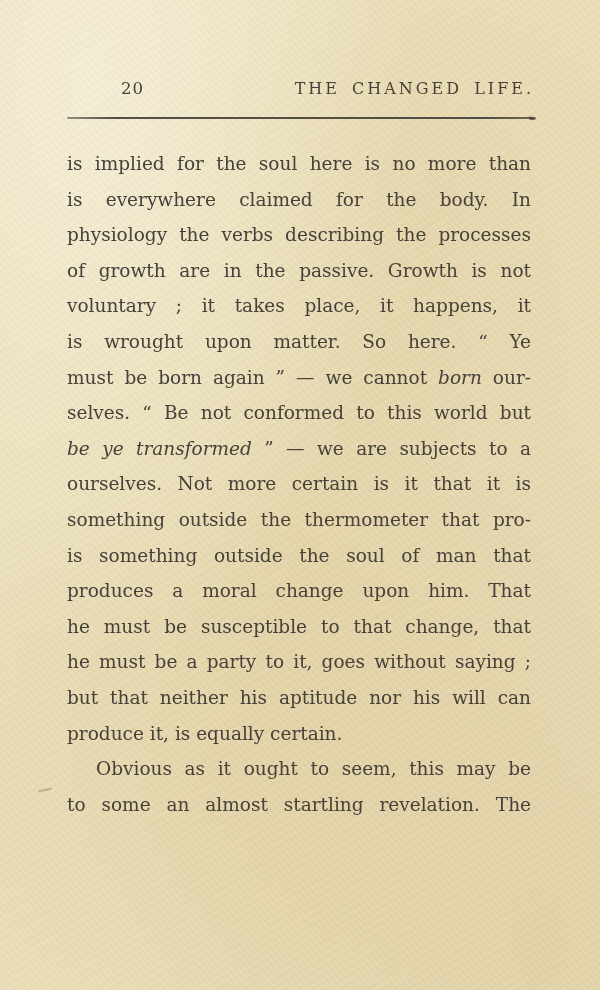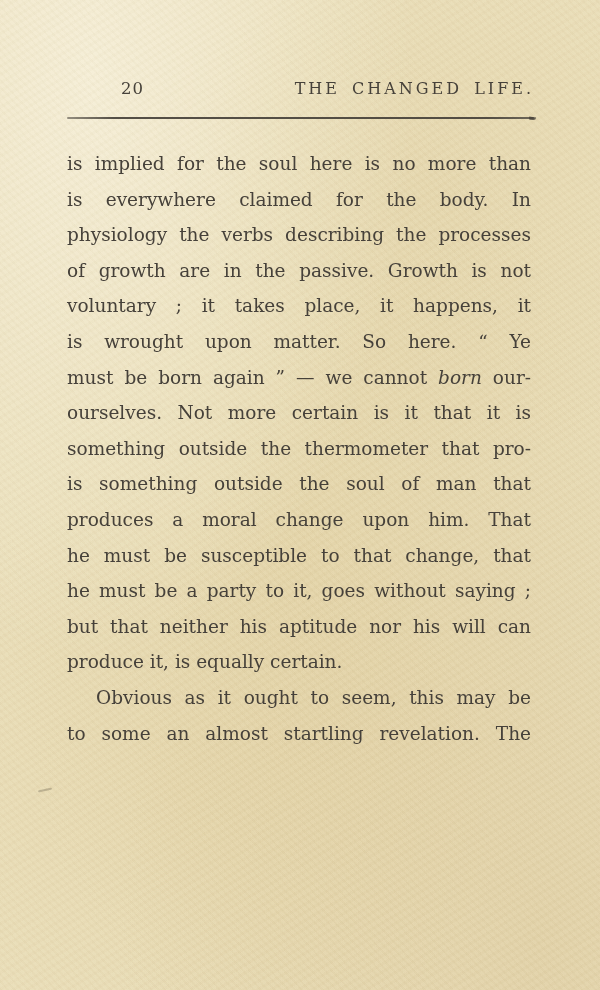--- a/index.html
+++ b/index.html
@@ -125,20 +125,22 @@
   <div class="header-rule"></div>
 
   <div class="text-block">
       <div class="line"><span>is implied for the soul here is no more than</span></div>
       <div class="line"><span>is everywhere claimed for the body.  In</span></div>
       <div class="line"><span>physiology the verbs describing the processes</span></div>
       <div class="line"><span>of growth are in the passive.  Growth is not</span></div>
       <div class="line"><span>voluntary ; it takes place, it happens, it</span></div>
       <div class="line"><span>is wrought upon matter.  So here.  “ Ye</span></div>
       <div class="line"><span>must be born again ” — we cannot </span><span class="italic">born</span><span> our-</span></div>
+      <div class="line"><span>selves.  “ Be not conformed to this world but</span></div>
+      <div class="line"><span class="italic">be ye transformed</span><span> ” — we are subjects to a</span></div>
       <div class="line"><span>ourselves.  Not more certain is it that it is</span></div>
       <div class="line"><span>something outside the thermometer that pro-</span></div>
       <div class="line"><span>is something outside the soul of man that</span></div>
       <div class="line"><span>produces a moral change upon him.  That</span></div>
       <div class="line"><span>he must be susceptible to that change, that</span></div>
       <div class="line"><span>he must be a party to it, goes without saying ;</span></div>
       <div class="line"><span>but that neither his aptitude nor his will can</span></div>
       <div class="line no-just"><span>produce it, is equally certain.</span></div>
       <div class="line indent"><span>Obvious as it ought to seem, this may be</span></div>
       <div class="line"><span>to some an almost startling revelation.  The</span></div>

